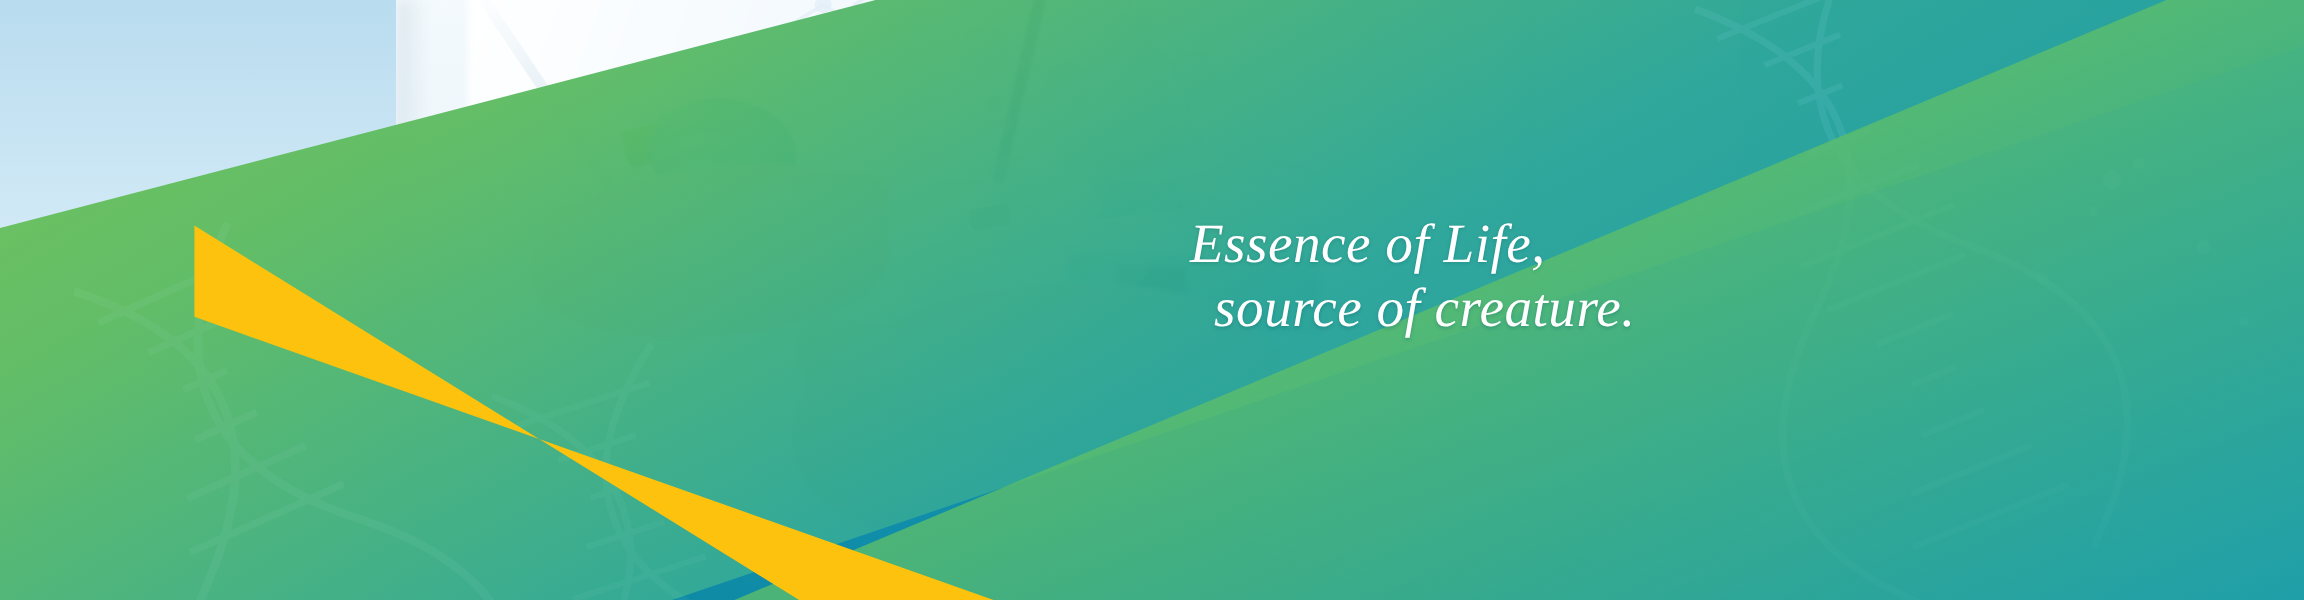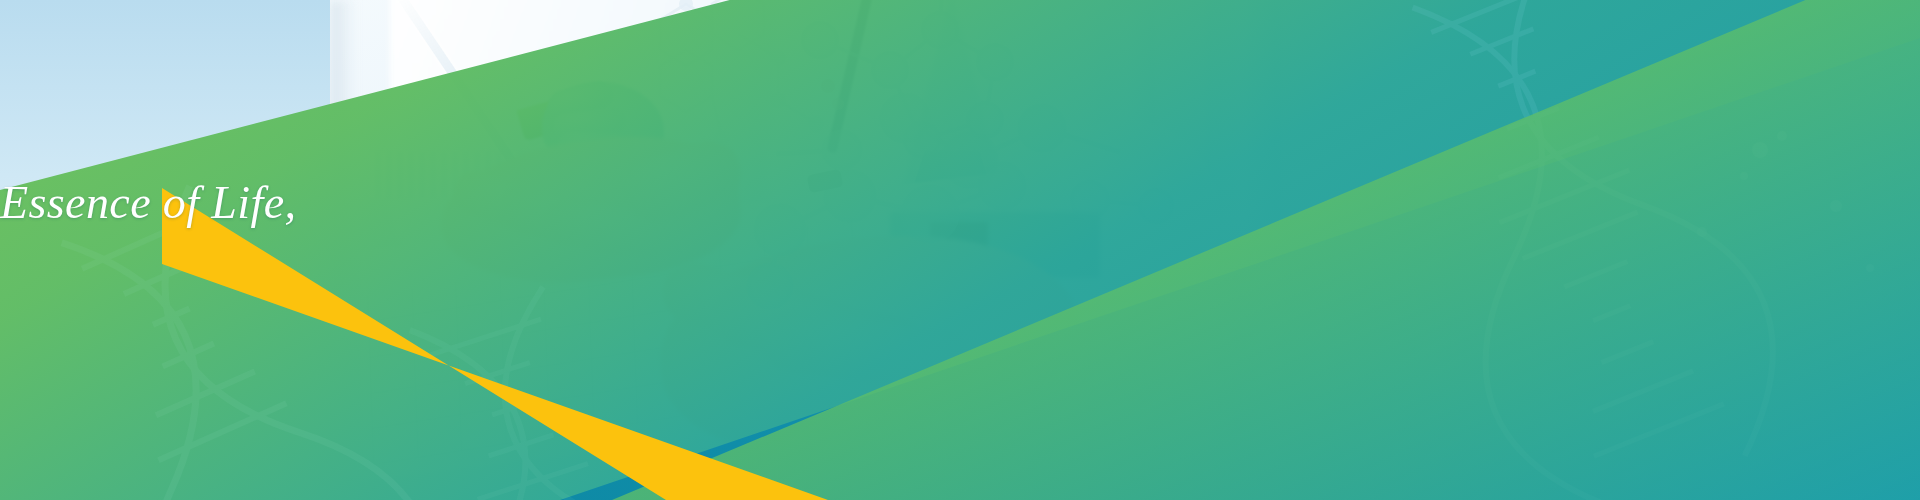--- a/index.html
+++ b/index.html
@@ -263,21 +263,21 @@
     position: absolute;
     inset: 0;
   }
 
   
   #slogan {
     position: absolute;
     left: 0;
     top: 176px;
     width: 1920px;
-    text-align: left;
+    text-align: right;
     padding-right: 502px;
     box-sizing: border-box;
     color: #ffffff;
     font-style: italic;
     font-size: 46px;
     line-height: 54px;
     letter-spacing: .4px;
     text-shadow: 0 1px 3px rgba(12,80,96,.28);
     white-space: nowrap;
   }
@@ -482,15 +482,16 @@
   <svg class="layer" id="shape-green" viewBox="0 0 1920 500" preserveAspectRatio="none">
     <polygon points="612,500 1920,-48 1920,500" fill="url(#greenOverlayGrad)"></polygon>
   </svg>
 
   <svg class="layer" id="shape-yellow" viewBox="0 0 1920 500" preserveAspectRatio="none">
     <polygon points="162,188 162,264 828,500 666,500" fill="#fcc20d"></polygon>
   </svg>
 
   <div id="slogan">
     <span class="line l1">Essence of Life,</span>
+    <span class="line l2">source of creature.</span>
   </div>
 
 </div>
 
 </body></html>

